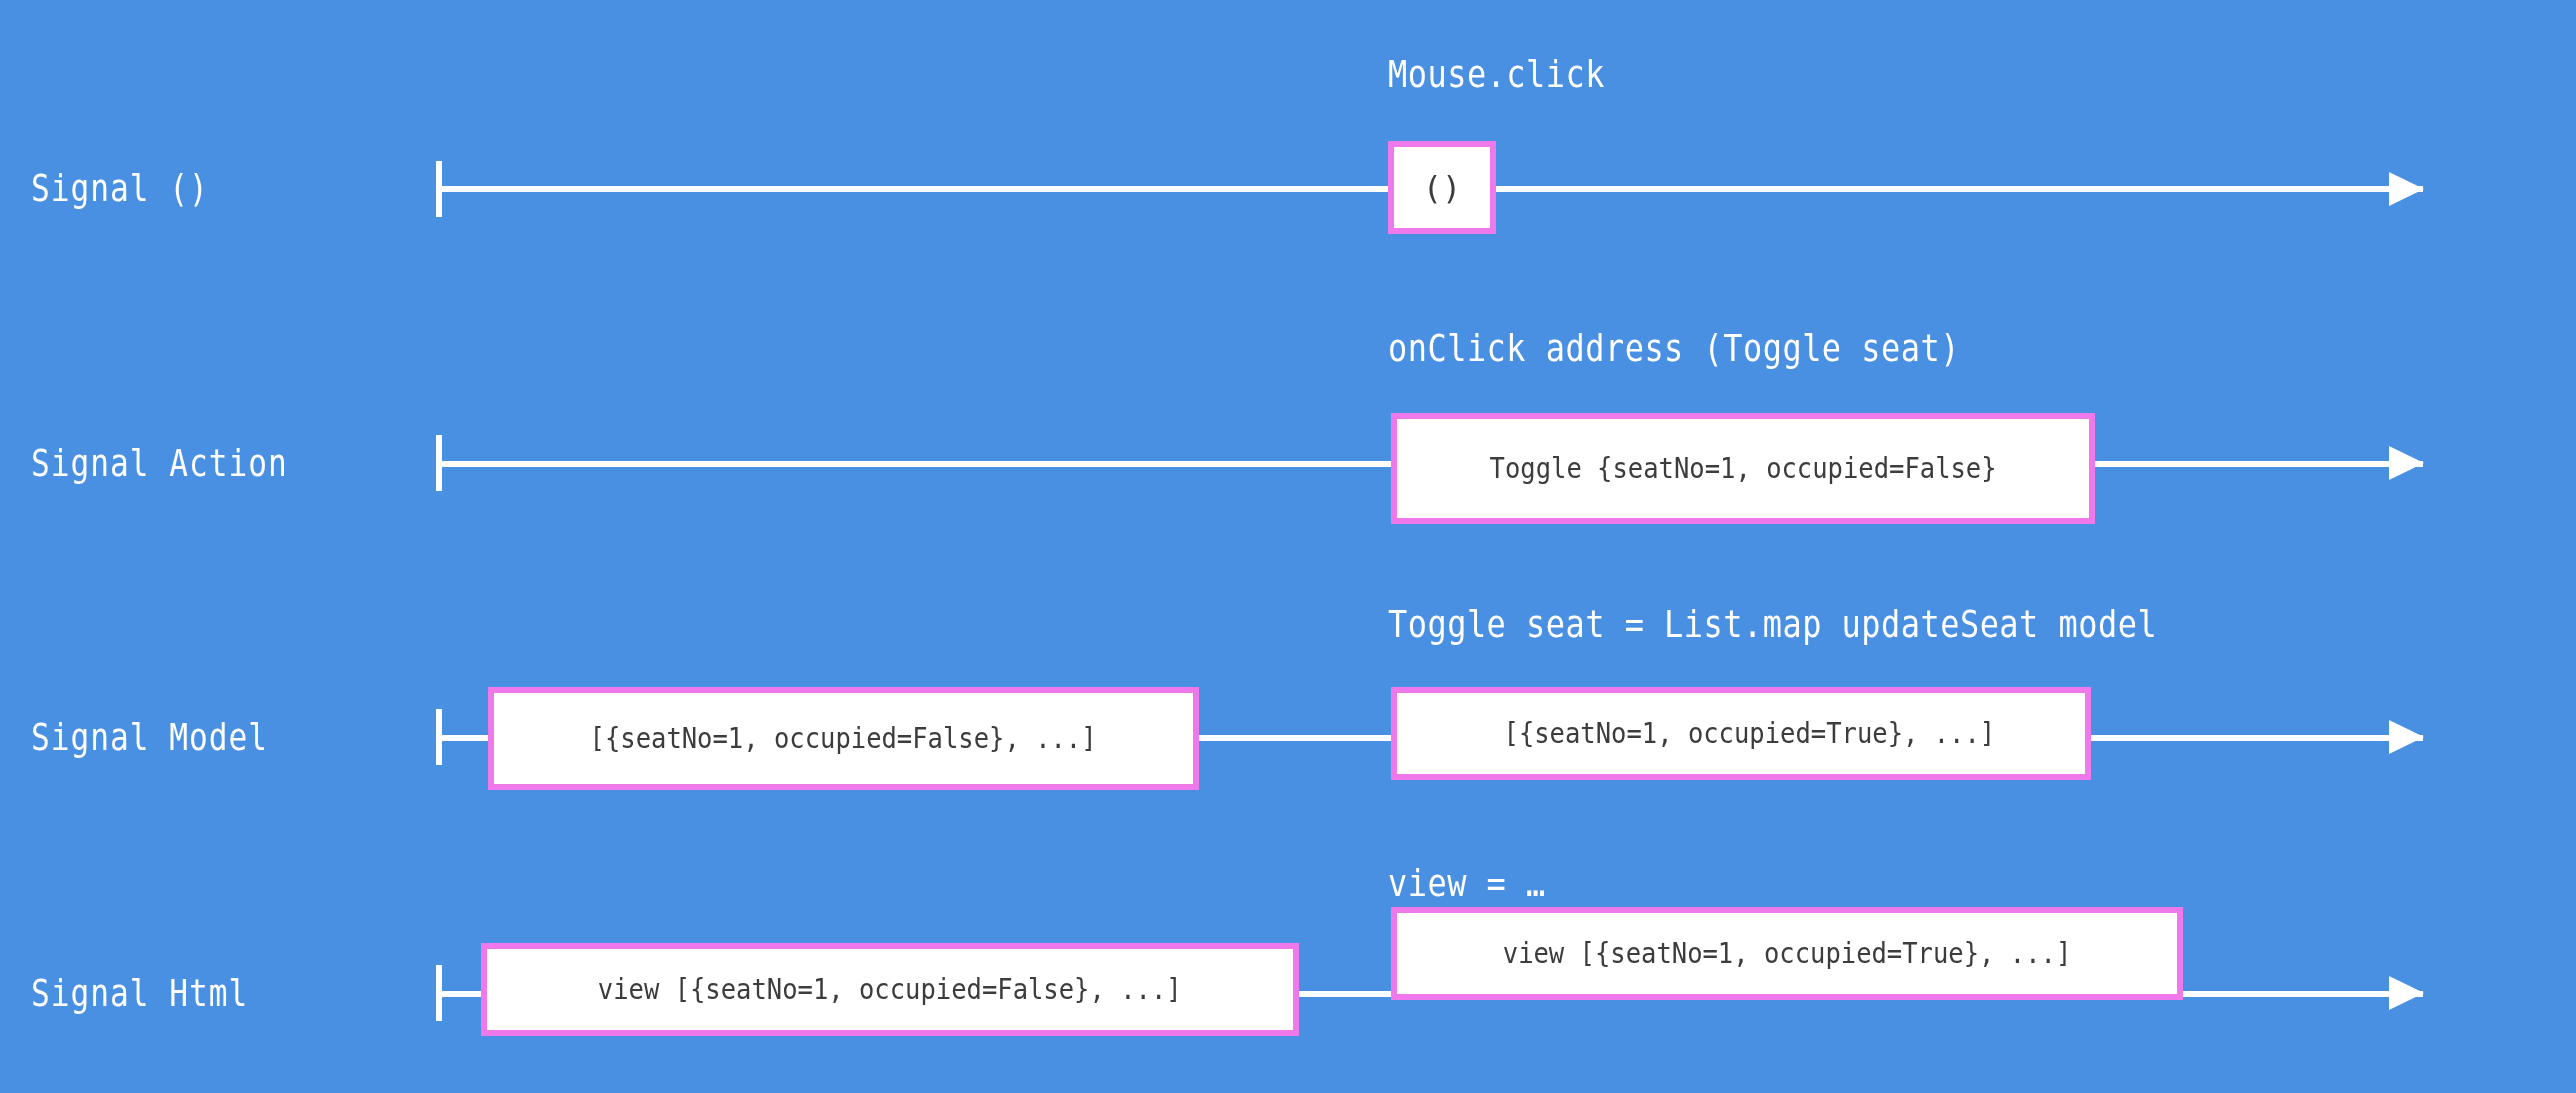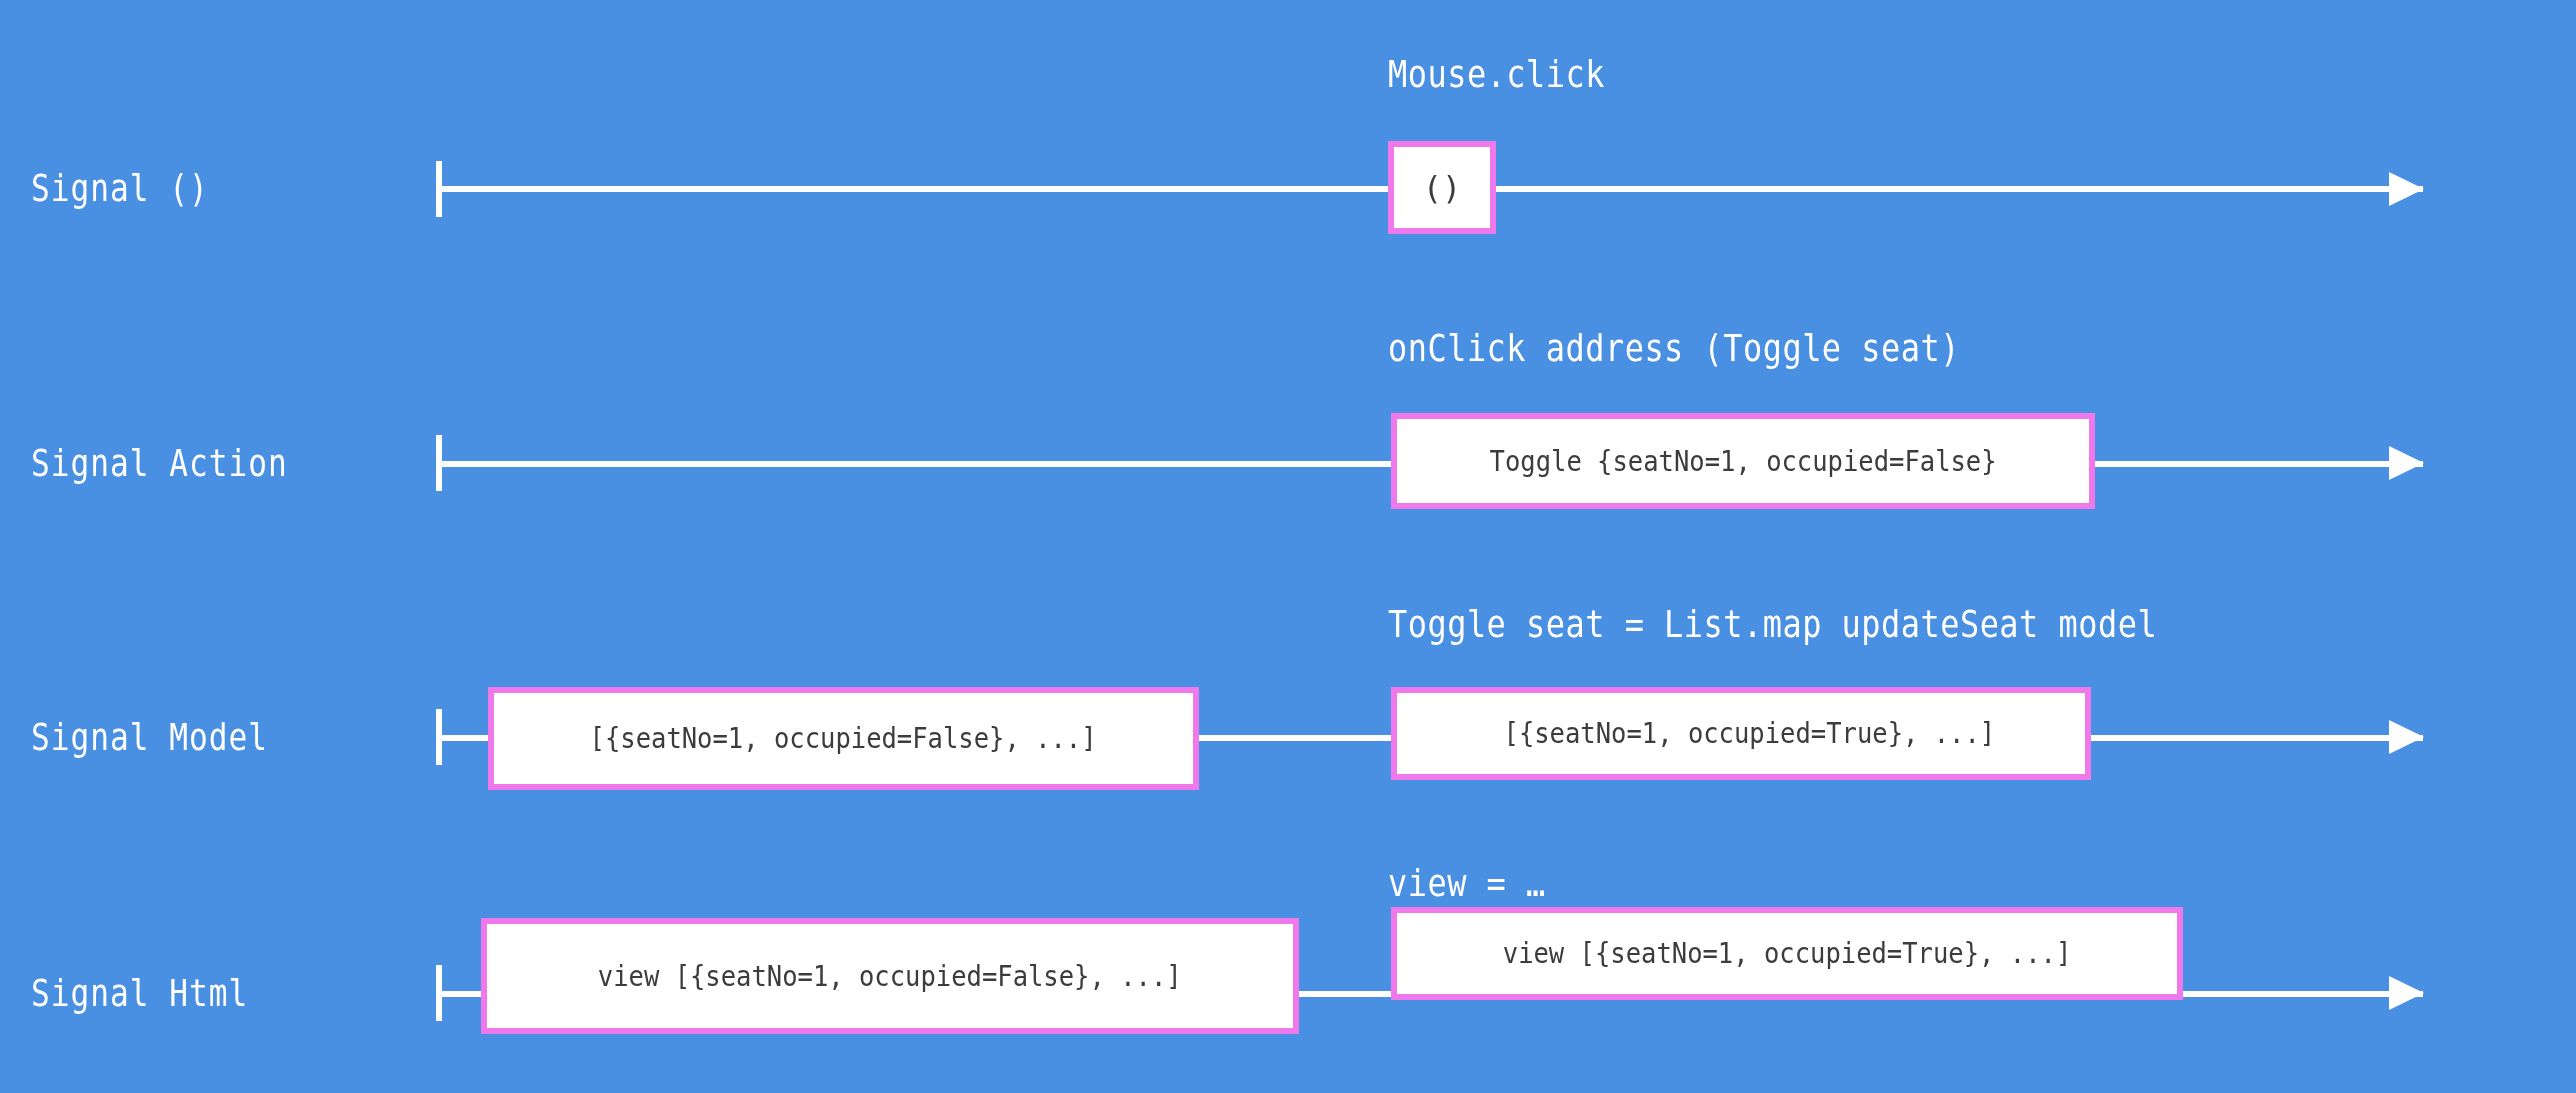--- a/index.html
+++ b/index.html
@@ -104,21 +104,21 @@
   </div>
 
   <div class="row-label" style="left:30.5px; top:444px;">Signal Action</div>
 
   <div class="caption" style="left:1388px; top:329px;">onClick address (Toggle seat)</div>
 
   <div class="tick" style="left:436px; top:435px; height:56px;"></div>
   <div class="timeline" style="left:436px; top:461px; width:1987px;"></div>
   <div class="arrowhead" style="left:2389px; top:446px;"></div>
 
-  <div class="vbox" style="left:1391px; top:413px; width:704px; height:96px;">
+  <div class="vbox" style="left:1391px; top:413px; width:704px; height:111px;">
     <span class="vtext">Toggle {seatNo=1, occupied=False}</span>
   </div>
 
   <div class="row-label" style="left:30.5px; top:718px;">Signal Model</div>
 
   <div class="caption" style="left:1388px; top:605px;">Toggle seat = List.map updateSeat model</div>
 
   <div class="tick" style="left:436px; top:709px; height:56px;"></div>
   <div class="timeline" style="left:436px; top:735px; width:1987px;"></div>
   <div class="arrowhead" style="left:2389px; top:720px;"></div>
@@ -131,21 +131,21 @@
   </div>
 
   <div class="row-label" style="left:30.5px; top:974px;">Signal Html</div>
 
   <div class="caption" style="left:1388px; top:864px;">view = …</div>
 
   <div class="tick" style="left:436px; top:965px; height:56px;"></div>
   <div class="timeline" style="left:436px; top:991px; width:1987px;"></div>
   <div class="arrowhead" style="left:2389px; top:976px;"></div>
 
-  <div class="vbox" style="left:481px; top:918px; width:818px; height:116px;">
+  <div class="vbox" style="left:481px; top:943px; width:818px; height:93px;">
     <span class="vtext">view [{seatNo=1, occupied=False}, ...]</span>
   </div>
   <div class="vbox" style="left:1391px; top:907px; width:792px; height:93px;">
     <span class="vtext">view [{seatNo=1, occupied=True}, ...]</span>
   </div>
 
 </div>
 
 
 </body></html>

